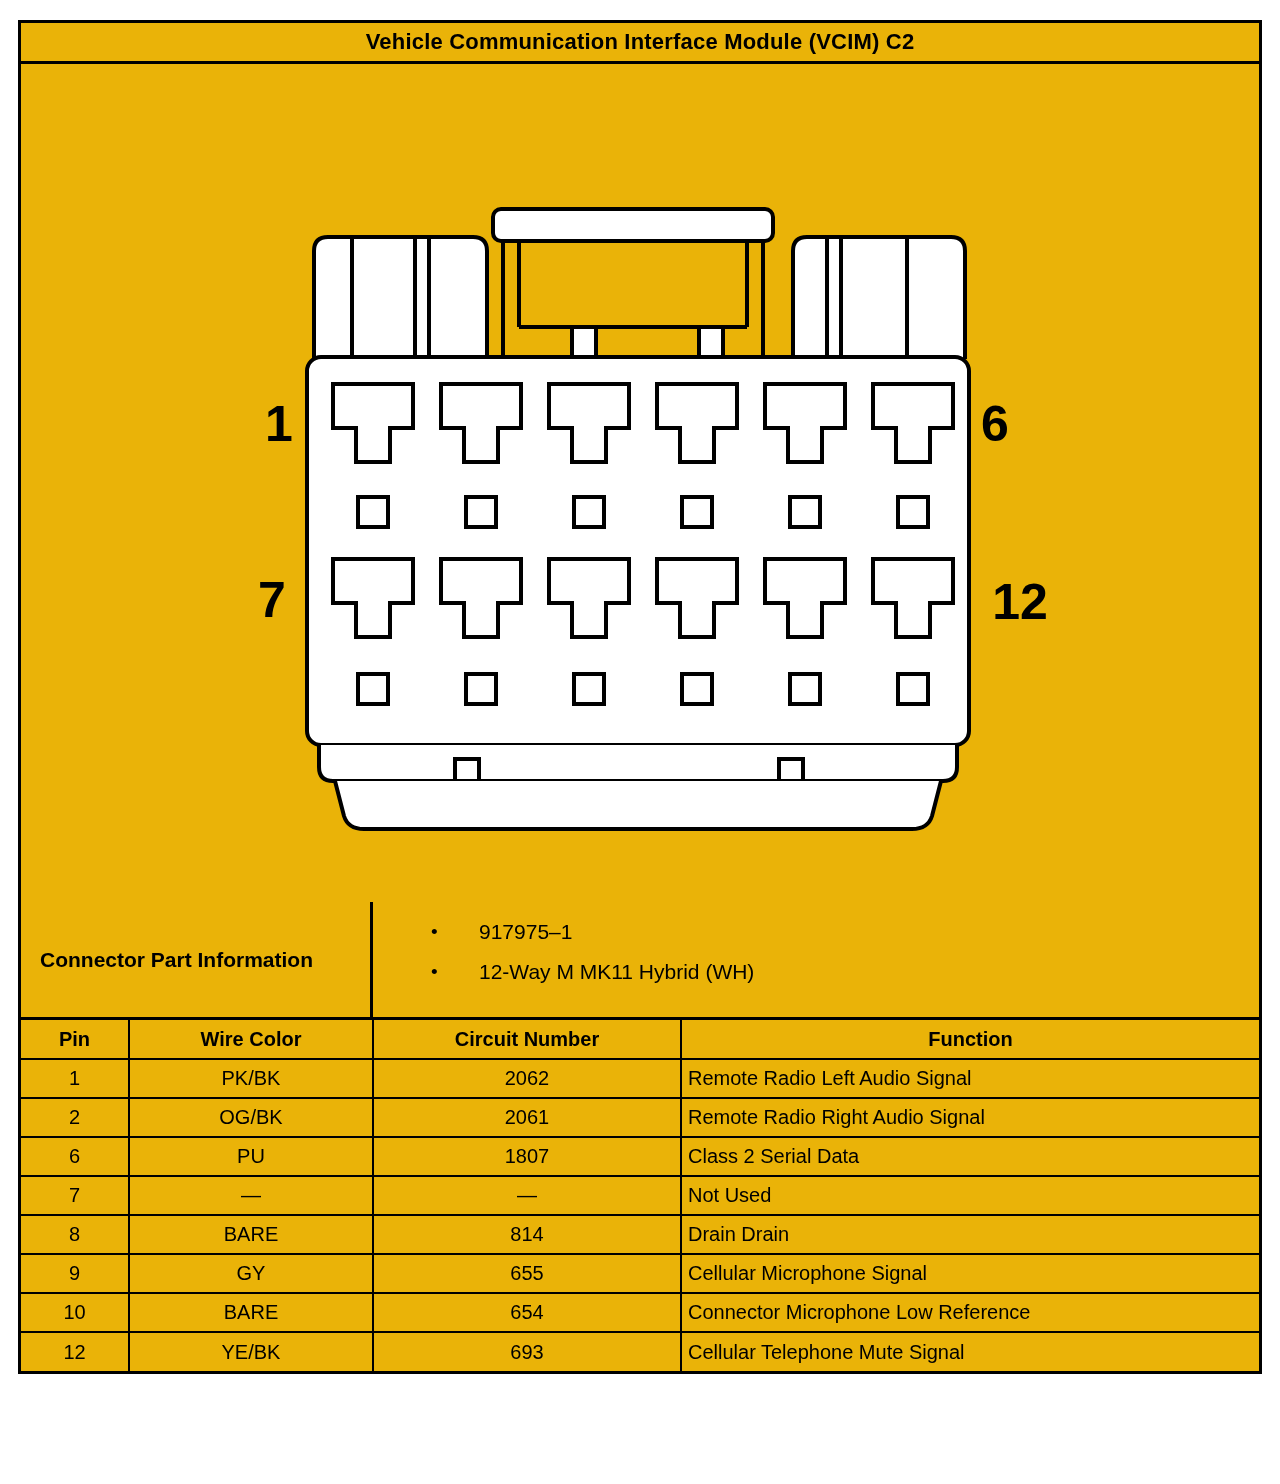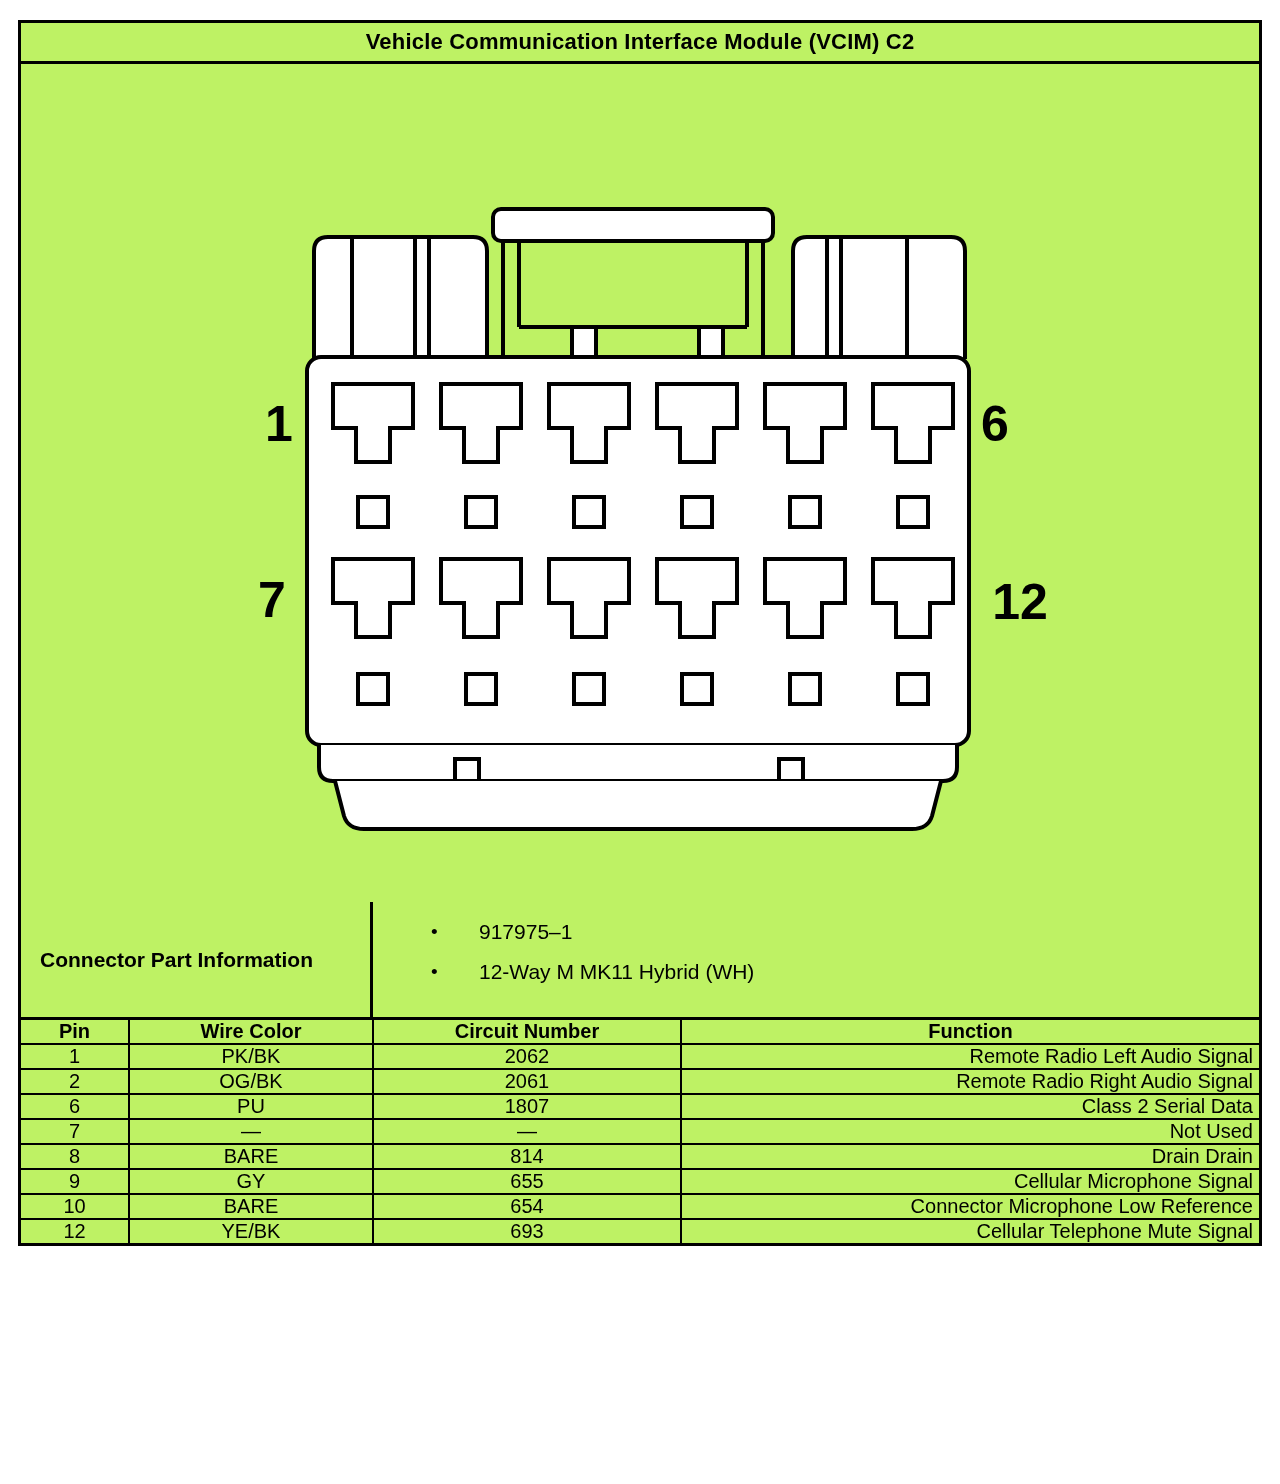--- a/index.html
+++ b/index.html
@@ -4,21 +4,21 @@
 <style>
   * { margin: 0; padding: 0; box-sizing: border-box; }
   html, body { background: #fff; }
   body {
     width: 1280px;
     min-height: 1484px;
     font-family: "Liberation Sans", sans-serif;
     color: #000;
   }
   .page { padding: 20px 18px 14px 18px; }
-  .doc { border: 3px solid #000; background: #bef264; }
+  .doc { border: 3px solid #000; background: #eab308; }
 
   .title-bar {
     height: 41px;
     border-bottom: 3px solid #000;
     display: flex; align-items: center; justify-content: center;
     font-size: 22px; font-weight: bold;
     letter-spacing: 0.2px;
   }
 
   .diagram-area { height: 838px; overflow: hidden; }
@@ -46,28 +46,28 @@
   .bullet-text { line-height: 27px; }
 
   table.pinout {
     width: 100%;
     border-collapse: collapse;
     table-layout: fixed;
     font-size: 20px;
   }
   .pinout th, .pinout td {
     border: 2px solid #000;
-    height: 24px;
+    height: 39px;
     padding: 0 6px;
     white-space: nowrap;
     overflow: hidden;
   }
   .pinout th { font-weight: bold; text-align: center; }
   .pinout td.c { text-align: center; }
-  .pinout td.l { text-align: right; margin-top: 44px; }
+  .pinout td.l { text-align: left; margin-top: 44px; }
   .pinout tr > *:first-child { border-left: none; }
   .pinout tr > *:last-child  { border-right: none; }
   .pinout thead tr > * { border-top: none; }
   .pinout tbody tr:last-child > * { border-bottom: none; }
 </style>
 </head>
 <body>
 
 <div class="page">
   <div class="doc">

